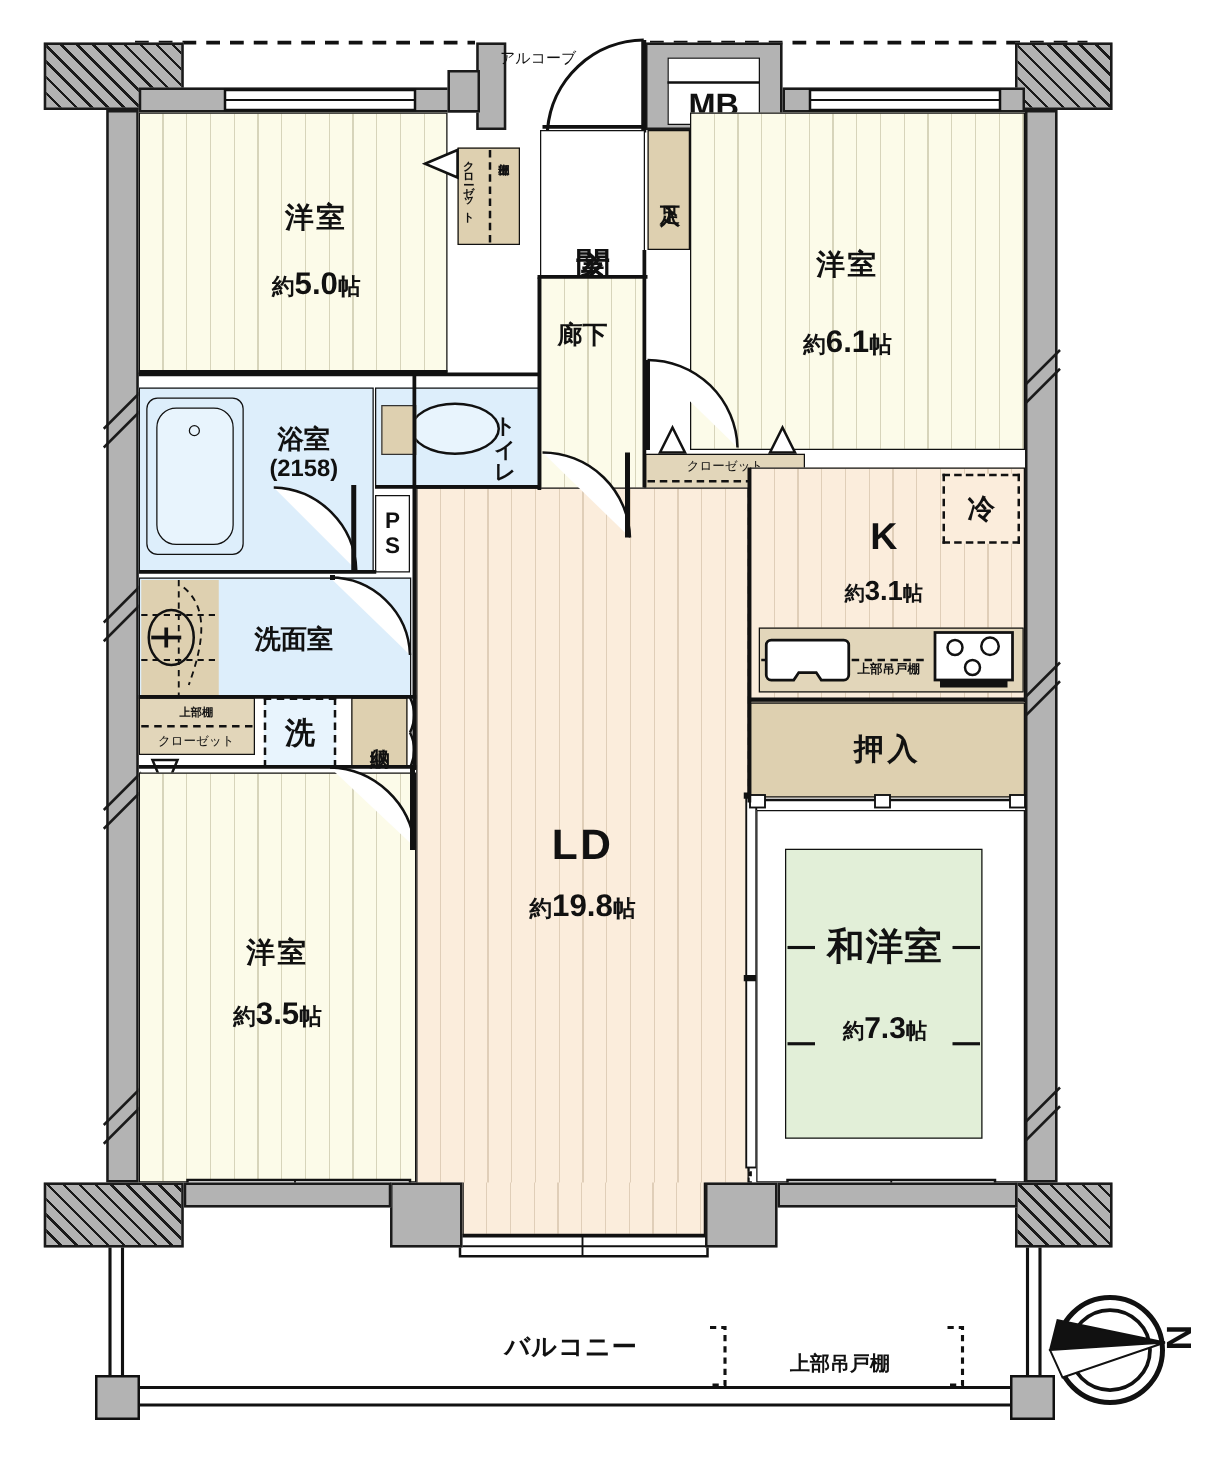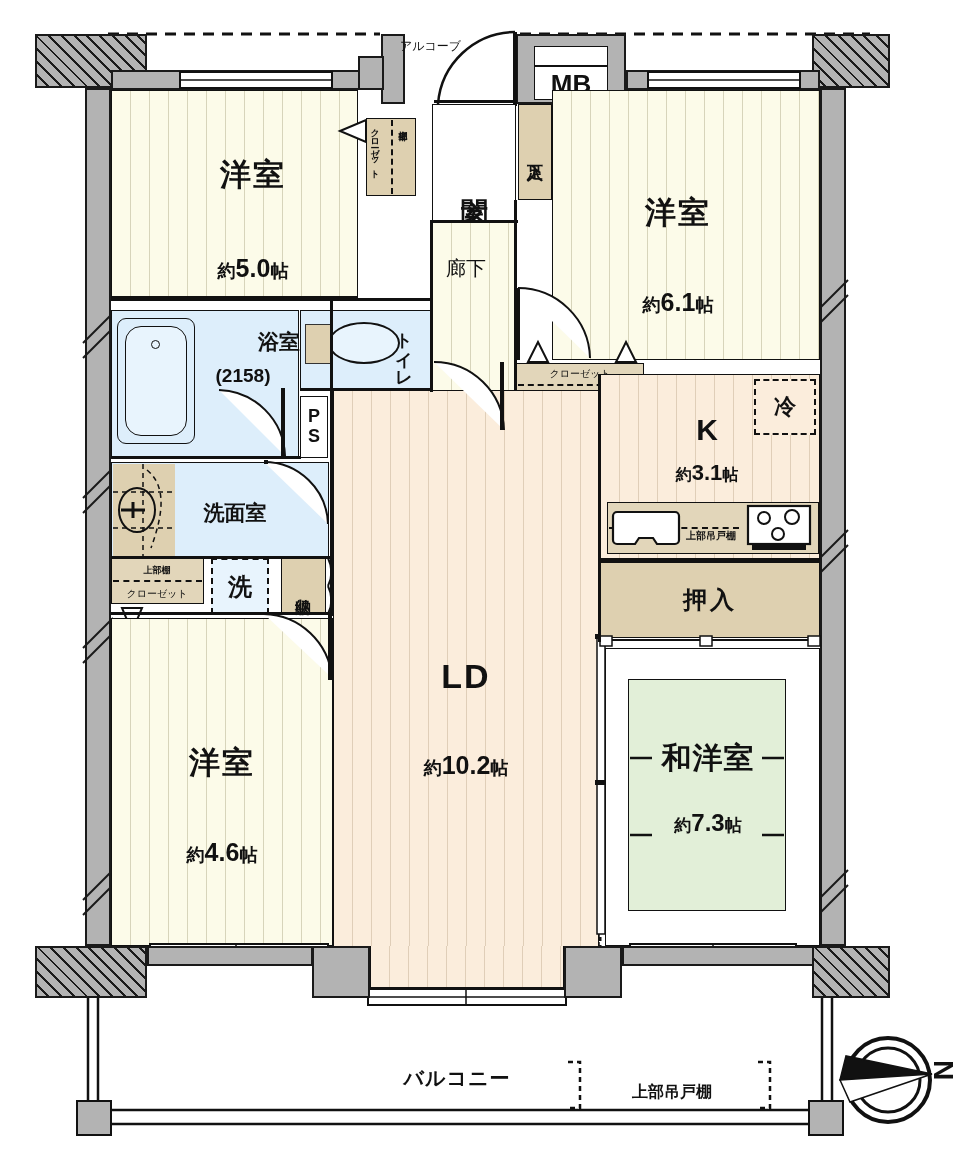--- a/index.html
+++ b/index.html
@@ -17,26 +17,26 @@
   .wall-g{background:#b3b3b3;border:2px solid #1a1a1a;}
   .wall-hatch{background:#b3b3b3;background-image:repeating-linear-gradient(45deg,rgba(0,0,0,0) 0 7px,#1a1a1a 7px 9px);border:2px solid #1a1a1a;}
   .wall-g-nb{background:#b3b3b3;}
   .ln{background:#111;}
   .thin{border:1.5px solid #111;}
   .thin2{border:1px solid #333;}
   .dash{border:2px dashed #111;}
   .lbl{position:absolute;white-space:nowrap;color:#111;line-height:1;}
   .center{transform:translate(-50%,-50%);}
   .vert{writing-mode:vertical-rl;text-orientation:upright;}
-  .room-name{font-size:31px;font-weight:700;letter-spacing:2px;}
-  .room-area{font-size:25px;font-weight:700;margin-top:40px;}
+  .room-name{font-size:23px;font-weight:700;letter-spacing:2px;}
+  .room-area{font-size:25px;font-weight:700;}
   .room-area .sm{font-size:18px;}
   .tiny{font-size:9px;font-weight:700;}
   .tiny2{font-size:10px;font-weight:400;}
-  .med{font-size:17px;font-weight:400;}
+  .med{font-size:17px;font-weight:700;}
   .big{font-size:26px;font-weight:700;}
   svg{display:block;overflow:visible;}
 </style>
 </head>
 <body>
 
 <div id="stage">
 
   <svg class="abs" style="left:0;top:0;width:975px;height:60px;">
     <line x1="108" y1="34" x2="380" y2="34" stroke="#111" stroke-width="3" stroke-dasharray="11 8"></line>
@@ -108,21 +108,21 @@
   <div class="abs ln" style="left:434px;top:100px;width:80px;height:3px;"></div>
 
   <div class="abs fl-closet thin" style="left:518px;top:104px;width:34px;height:96px;"></div>
   <div class="lbl center" style="left:535px;top:152px;font-size:16px;font-weight:700;writing-mode:vertical-rl;text-orientation:upright;">下足入</div>
 
   <div class="abs fl-wood" style="left:432px;top:222px;width:84px;height:205px;border-left:1.5px solid #111;border-right:1.5px solid #111;"></div>
   <div class="lbl med center" style="left:466px;top:268px;font-size:20px;">廊下</div>
 
   <div class="abs fl-wood" style="left:552px;top:90px;width:268px;height:270px;border:1.5px solid #111;"></div>
   <div class="lbl room-name center" style="left:678px;top:212px;">洋室</div>
-  <div class="lbl room-area center" style="left:678px;top:262px;">
+  <div class="lbl room-area center" style="left:678px;top:274px;">
     <span class="sm">約</span><span>6.1</span><span class="sm">帖</span>
   </div>
 
   <svg class="abs" style="left:516px;top:288px;width:90px;height:90px;">
     <path d="M2 0 A 72 72 0 0 1 74 70" fill="#fff" stroke="#111" stroke-width="2"></path>
     <rect x="0" y="0" width="4" height="72" fill="#111"></rect>
   </svg>
 
   <div class="abs fl-closet2 thin" style="left:516px;top:363px;width:128px;height:46px;"></div>
   <div class="abs" style="left:518px;top:384px;width:124px;height:0;border-top:2px dashed #111;"></div>
@@ -130,21 +130,21 @@
   <div class="lbl tiny center" style="left:580px;top:398px;">上部棚</div>
   <svg class="abs" style="left:516px;top:340px;width:128px;height:24px;">
     <polygon points="12,22 22,2 32,22" fill="#fff" stroke="#111" stroke-width="2"></polygon>
     <polygon points="100,22 110,2 120,22" fill="#fff" stroke="#111" stroke-width="2"></polygon>
   </svg>
 
   <div class="abs fl-wet thin" style="left:111px;top:310px;width:188px;height:148px;"></div>
   <div class="abs fl-wet thin" style="left:117px;top:318px;width:78px;height:126px;border-radius:9px;"></div>
   <div class="abs thin" style="left:125px;top:326px;width:62px;height:110px;border-radius:16px;background:#e8f4fd;"></div>
   <div class="abs" style="left:151px;top:340px;width:9px;height:9px;border-radius:50%;border:1.5px solid #111;"></div>
-  <div class="lbl center" style="left:243px;top:341px;font-size:21px;font-weight:700;margin-left:36px;">浴室</div>
+  <div class="lbl center" style="left:243px;top:352px;font-size:21px;font-weight:700;">浴室</div>
   <div class="lbl center" style="left:243px;top:375px;font-size:19px;font-weight:700;">(2158)</div>
   <svg class="abs" style="left:215px;top:388px;width:72px;height:72px;">
     <path d="M70 68 A 68 68 0 0 0 4 2" fill="#fff" stroke="#111" stroke-width="2"></path>
     <rect x="66" y="0" width="4" height="68" fill="#111"></rect>
   </svg>
 
   <div class="abs fl-wet thin" style="left:300px;top:310px;width:132px;height:80px;"></div>
   <div class="abs" style="left:328px;top:322px;width:72px;height:42px;border:2px solid #111;border-radius:50%;background:#e8f4fd;"></div>
   <div class="abs fl-closet thin2" style="left:305px;top:324px;width:28px;height:40px;"></div>
   <div class="lbl center" style="left:404px;top:350px;font-size:17px;font-weight:700;writing-mode:vertical-rl;text-orientation:upright;">トイレ</div>
@@ -183,31 +183,31 @@
   <div class="abs" style="left:113px;top:580px;width:89px;height:0;border-top:2px dashed #111;"></div>
   <div class="lbl tiny center" style="left:157px;top:570px;">上部棚</div>
   <div class="lbl tiny2 center" style="left:157px;top:594px;">クローゼット</div>
   <svg class="abs" style="left:112px;top:606px;width:50px;height:28px;">
     <polygon points="10,2 30,2 20,26" fill="#fff" stroke="#111" stroke-width="2"></polygon>
   </svg>
 
   <div class="abs fl-wood" style="left:111px;top:618px;width:222px;height:328px;border:1.5px solid #111;"></div>
   <div class="lbl room-name center" style="left:222px;top:762px;">洋室</div>
   <div class="lbl room-area center" style="left:222px;top:812px;">
-    <span class="sm">約</span><span>4.6</span><span class="sm">帖</span>
+    <span class="sm">約</span><span>3.5</span><span class="sm">帖</span>
   </div>
   <svg class="abs" style="left:262px;top:612px;width:76px;height:76px;">
     <path d="M2 2 A 70 70 0 0 1 70 66" fill="#fff" stroke="#111" stroke-width="2"></path>
     <rect x="66" y="0" width="4" height="68" fill="#111"></rect>
   </svg>
 
   <div class="abs fl-ld" style="left:333px;top:390px;width:266px;height:602px;border:1.5px solid #111;"></div>
   <div class="lbl center" style="left:466px;top:676px;font-size:34px;font-weight:700;letter-spacing:2px;">LD</div>
   <div class="lbl room-area center" style="left:466px;top:725px;">
-    <span class="sm">約</span><span>10.2</span><span class="sm">帖</span>
+    <span class="sm">約</span><span>19.8</span><span class="sm">帖</span>
   </div>
 
   <svg class="abs" style="left:432px;top:362px;width:78px;height:78px;">
     <path d="M2 0 A 70 70 0 0 1 72 68" fill="#fff" stroke="#111" stroke-width="2"></path>
     <rect x="68" y="0" width="4" height="68" fill="#111"></rect>
   </svg>
 
   <svg class="abs" style="left:595px;top:392px;width:16px;height:598px;">
     <line x1="4" y1="0" x2="4" y2="598" stroke="#111" stroke-width="1.5" stroke-dasharray="6 5"></line>
     <rect x="2" y="245" width="8" height="145" fill="#fff" stroke="#111" stroke-width="1.5"></rect>

